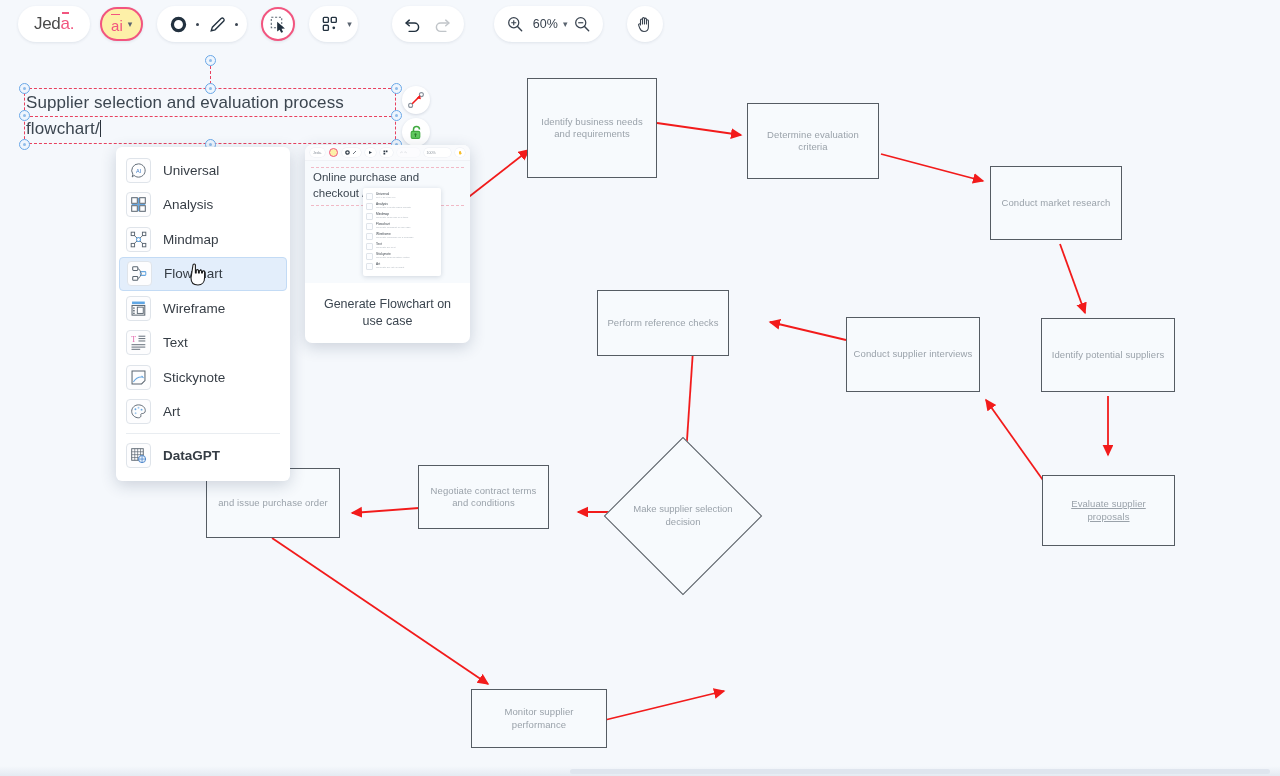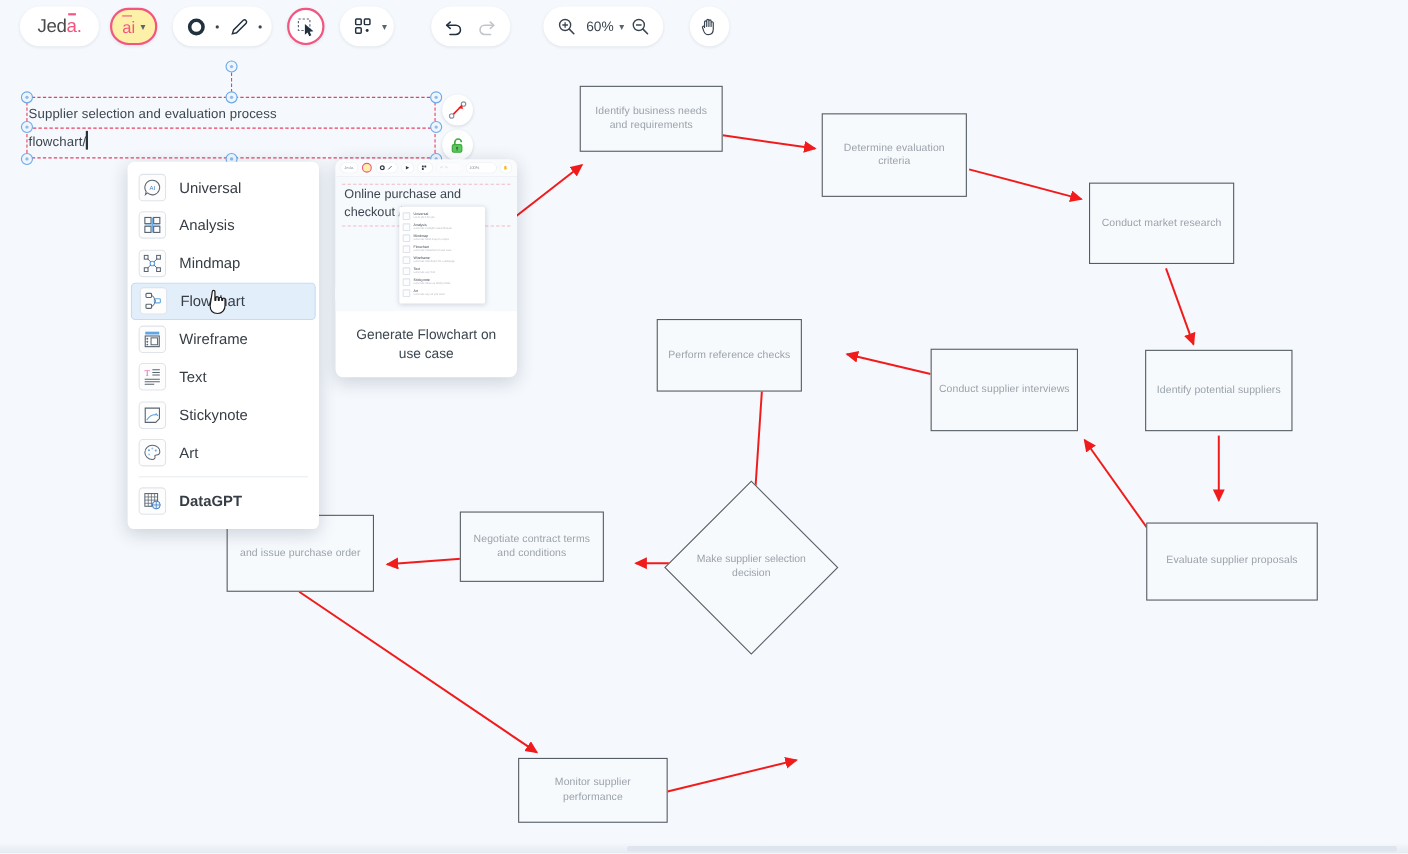--- a/index.html
+++ b/index.html
@@ -122,21 +122,21 @@
   #textsel {
     position: absolute;
     left: 24px; top: 88px;
     width: 372px; height: 56px;
     border: 1.3px dashed #e8415f;
     z-index: 20;
   }
   #textsel .tstr {
     position: absolute; left: 1px; top: 1px;
     width: 372px;
-    font-size: 12px;
+    font-size: 17px;
     line-height: 26px;
     color: #3c4650;
     white-space: pre-wrap;
     letter-spacing: .1px;
   }
   .caret {
     display: inline-block; width: 1.5px; height: 17px;
     background: #2b333c; vertical-align: -3px; margin-left: 0px;
   }
   .handle {
@@ -272,37 +272,37 @@
         <path d="M1050,490 L986,400"></path>
         <path d="M846,340 L770,322"></path>
         <path d="M693,350 L686,455"></path>
         <path d="M628,512 L578,512"></path>
         <path d="M419,508 L352,513"></path>
         <path d="M272,538 L488,684"></path>
         <path d="M605,720 L724,691"></path>
       </g>
     </svg>
 
-    <div class="node" style="left:527px; top:78px; width:130px; height:60px;">
+    <div class="node" style="left:527px; top:78px; width:130px; height:100px;">
       <span>Identify business needs and requirements</span>
     </div>
 
     <div class="node" style="left:747px; top:103px; width:132px; height:76px;">
       <span>Determine evaluation criteria</span>
     </div>
 
     <div class="node" style="left:990px; top:166px; width:132px; height:74px;">
       <span>Conduct market research</span>
     </div>
 
     <div class="node" style="left:1041px; top:318px; width:134px; height:74px;">
       <span>Identify potential suppliers</span>
     </div>
 
-    <div class="node" style="left:1042px; top:475px; width:156px; height:71px;">
+    <div class="node" style="left:1042px; top:475px; width:133px; height:71px;text-decoration:underline;">
       <span>Evaluate supplier proposals</span>
     </div>
 
     <div class="node" style="left:846px; top:317px; width:134px; height:75px;">
       <span>Conduct supplier interviews</span>
     </div>
 
     <div class="node" style="left:597px; top:290px; width:132px; height:66px;">
       <span>Perform reference checks</span>
     </div>

